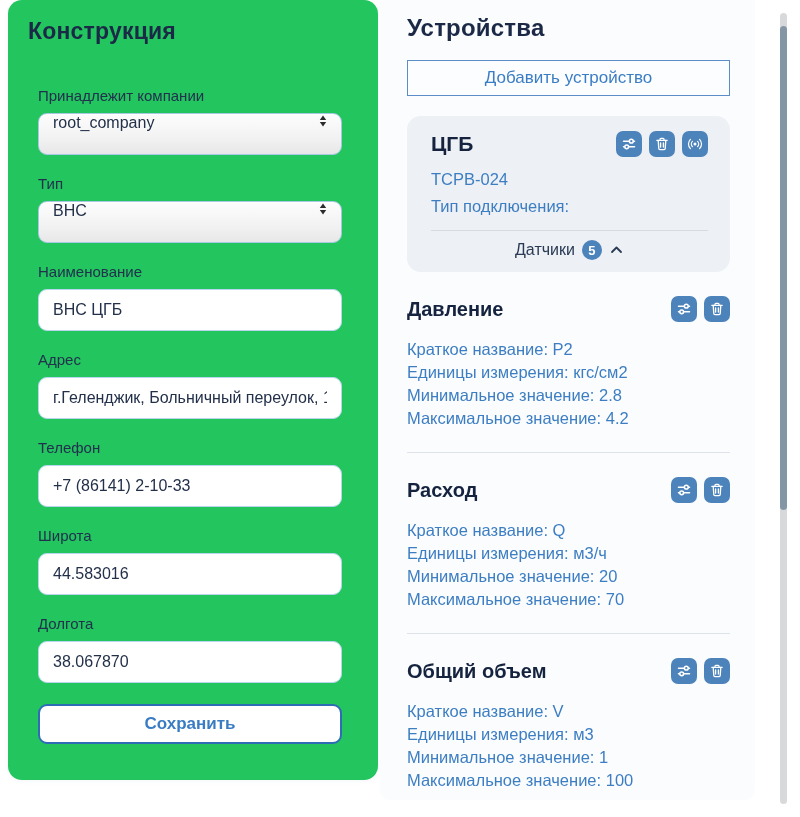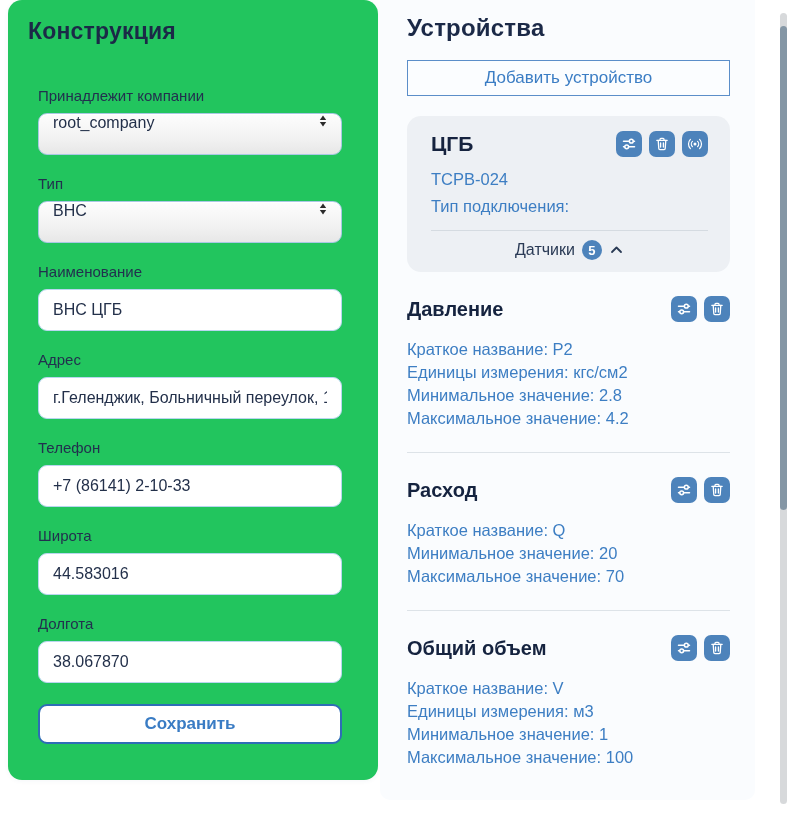--- a/index.html
+++ b/index.html
@@ -275,20 +275,21 @@
               <path d="M6 4.3V3.2c0-.5.4-.9.9-.9h2.2c.5 0 .9.4.9.9v1.1"></path>
               <path d="M4.2 4.3l.6 8.3c0 .6.5 1.1 1.1 1.1h4.2c.6 0 1.1-.5 1.1-1.1l.6-8.3"></path>
               <path d="M6.6 7v4M9.4 7v4"></path>
             </svg>
           </span>
         </button>
       </span>
     </div>
     <div class="sensor-lines">
       <div class="blue-line">Краткое название: Q</div>
+      <div class="blue-line">Единицы измерения: м3/ч</div>
       <div class="blue-line">Минимальное значение: 20</div>
       <div class="blue-line">Максимальное значение: 70</div>
     </div>
     <div class="sensor-divider"></div>
   </div>
 
   
   <div class="sensor">
     <div class="sensor-header">
       <span class="sensor-name">Общий объем</span>

